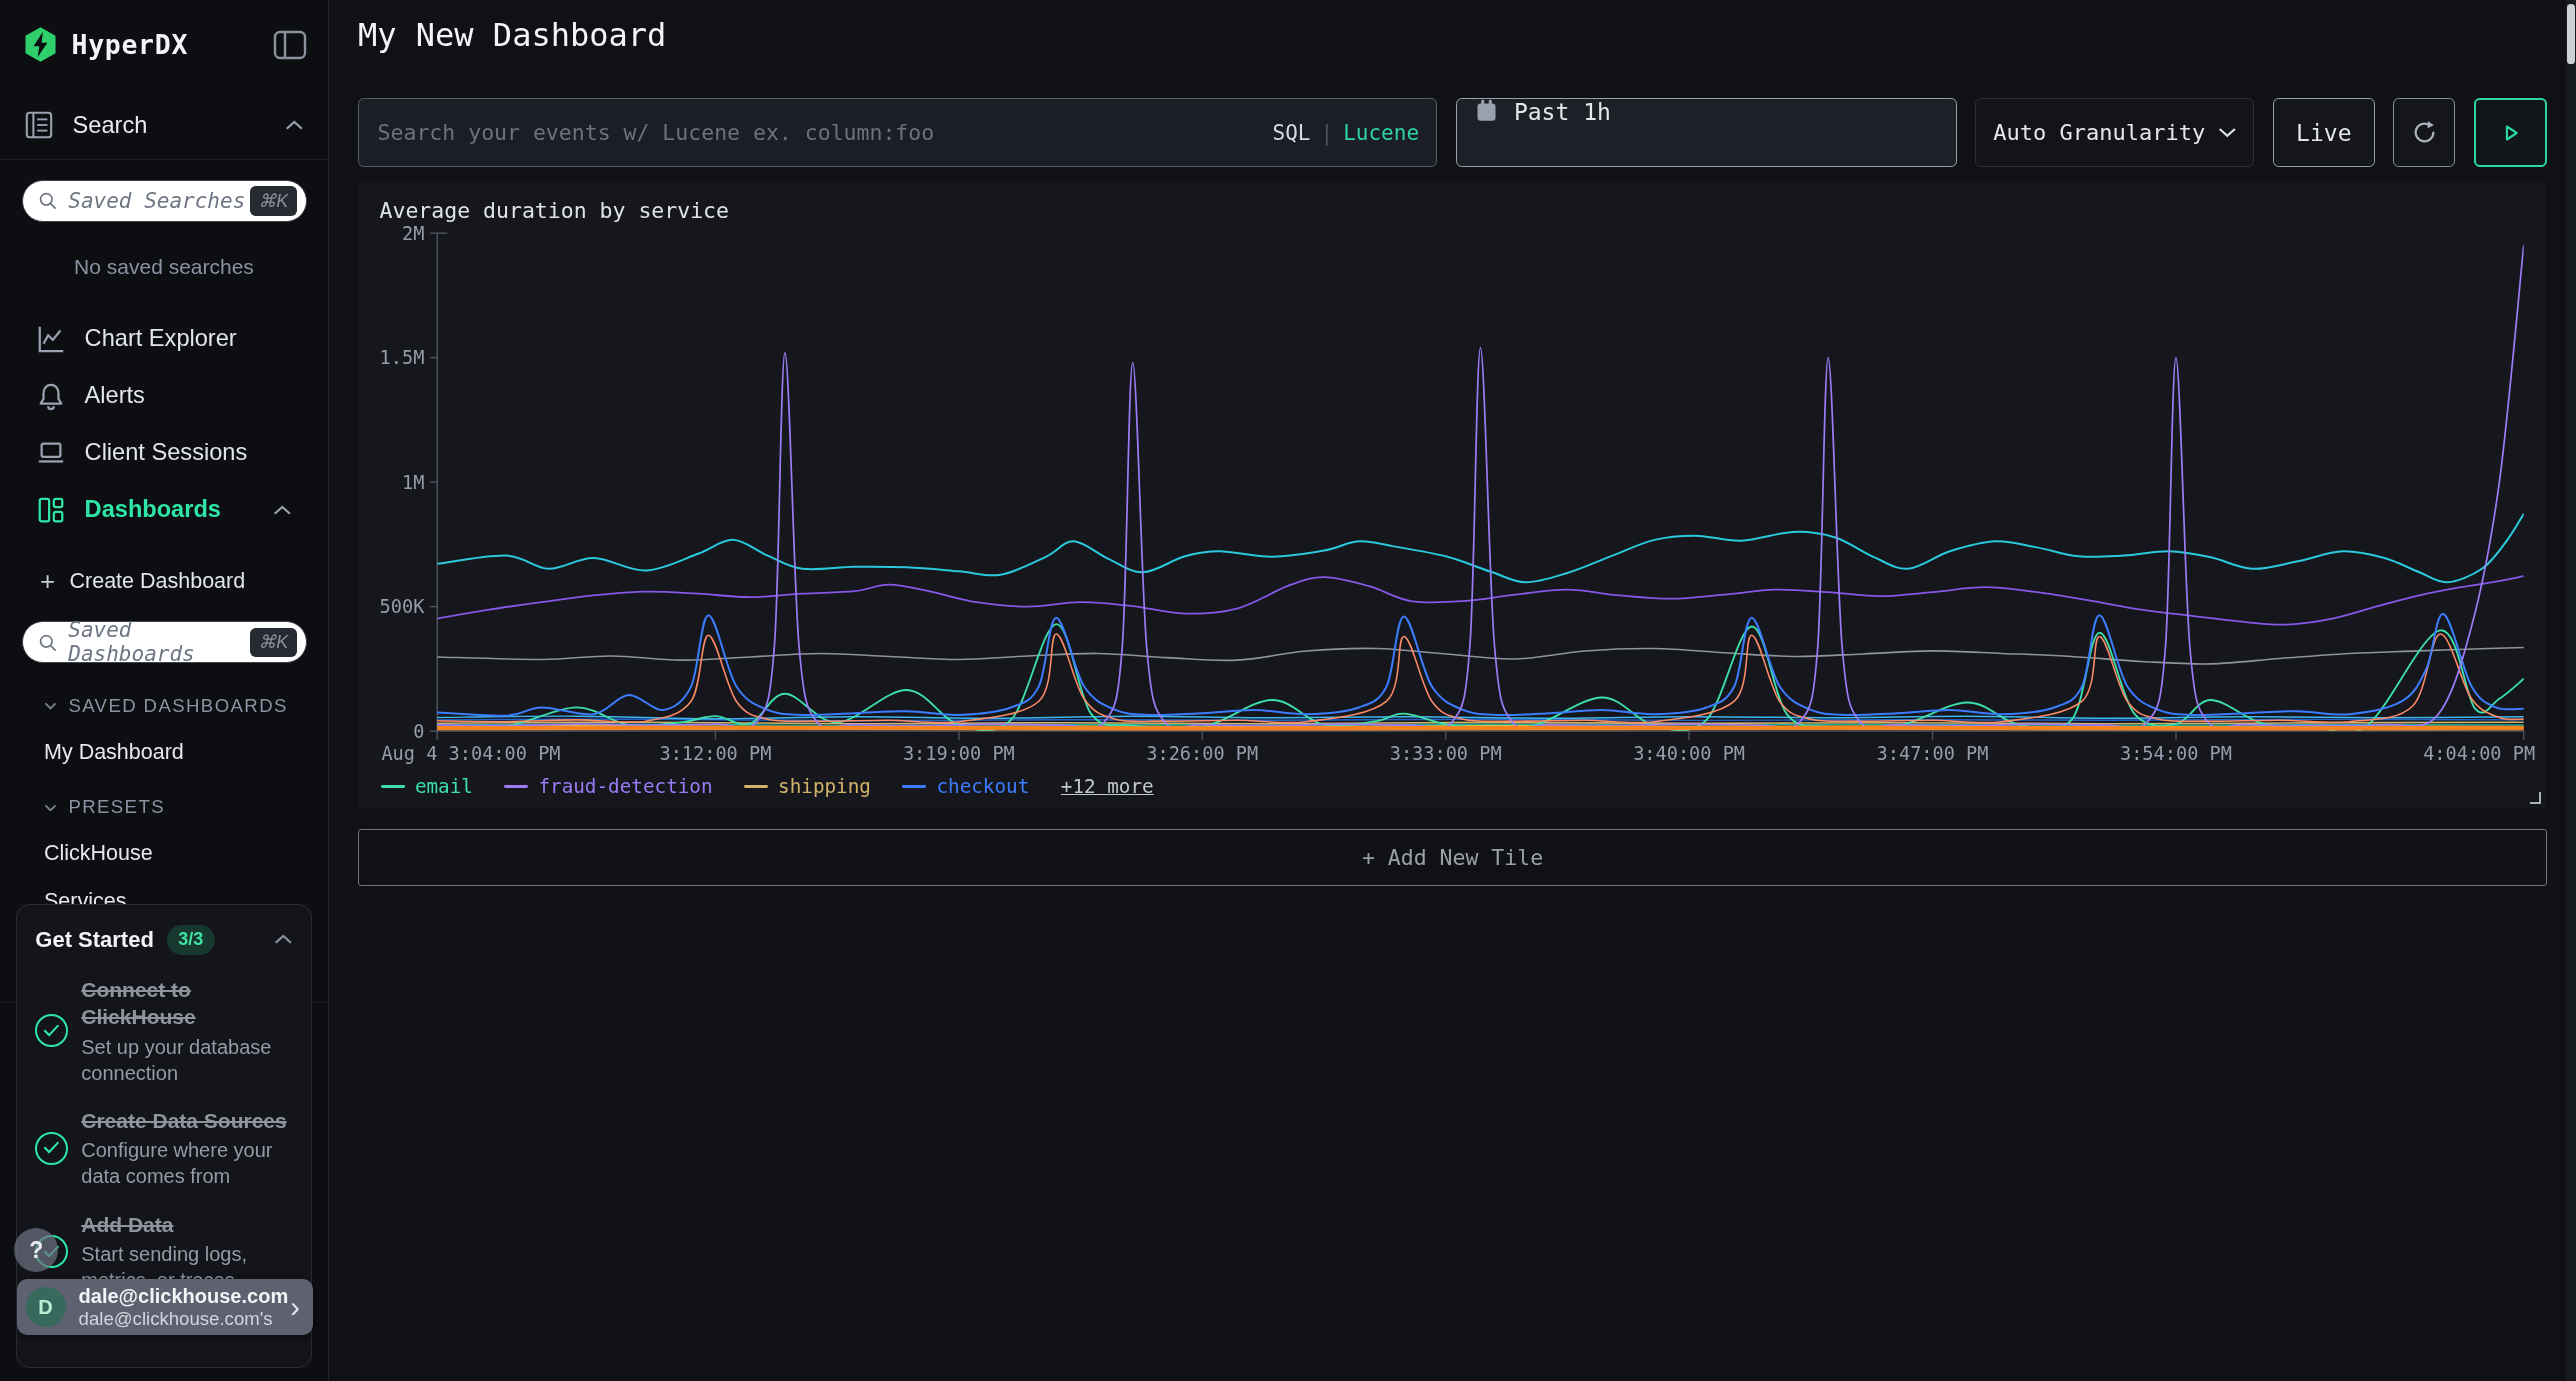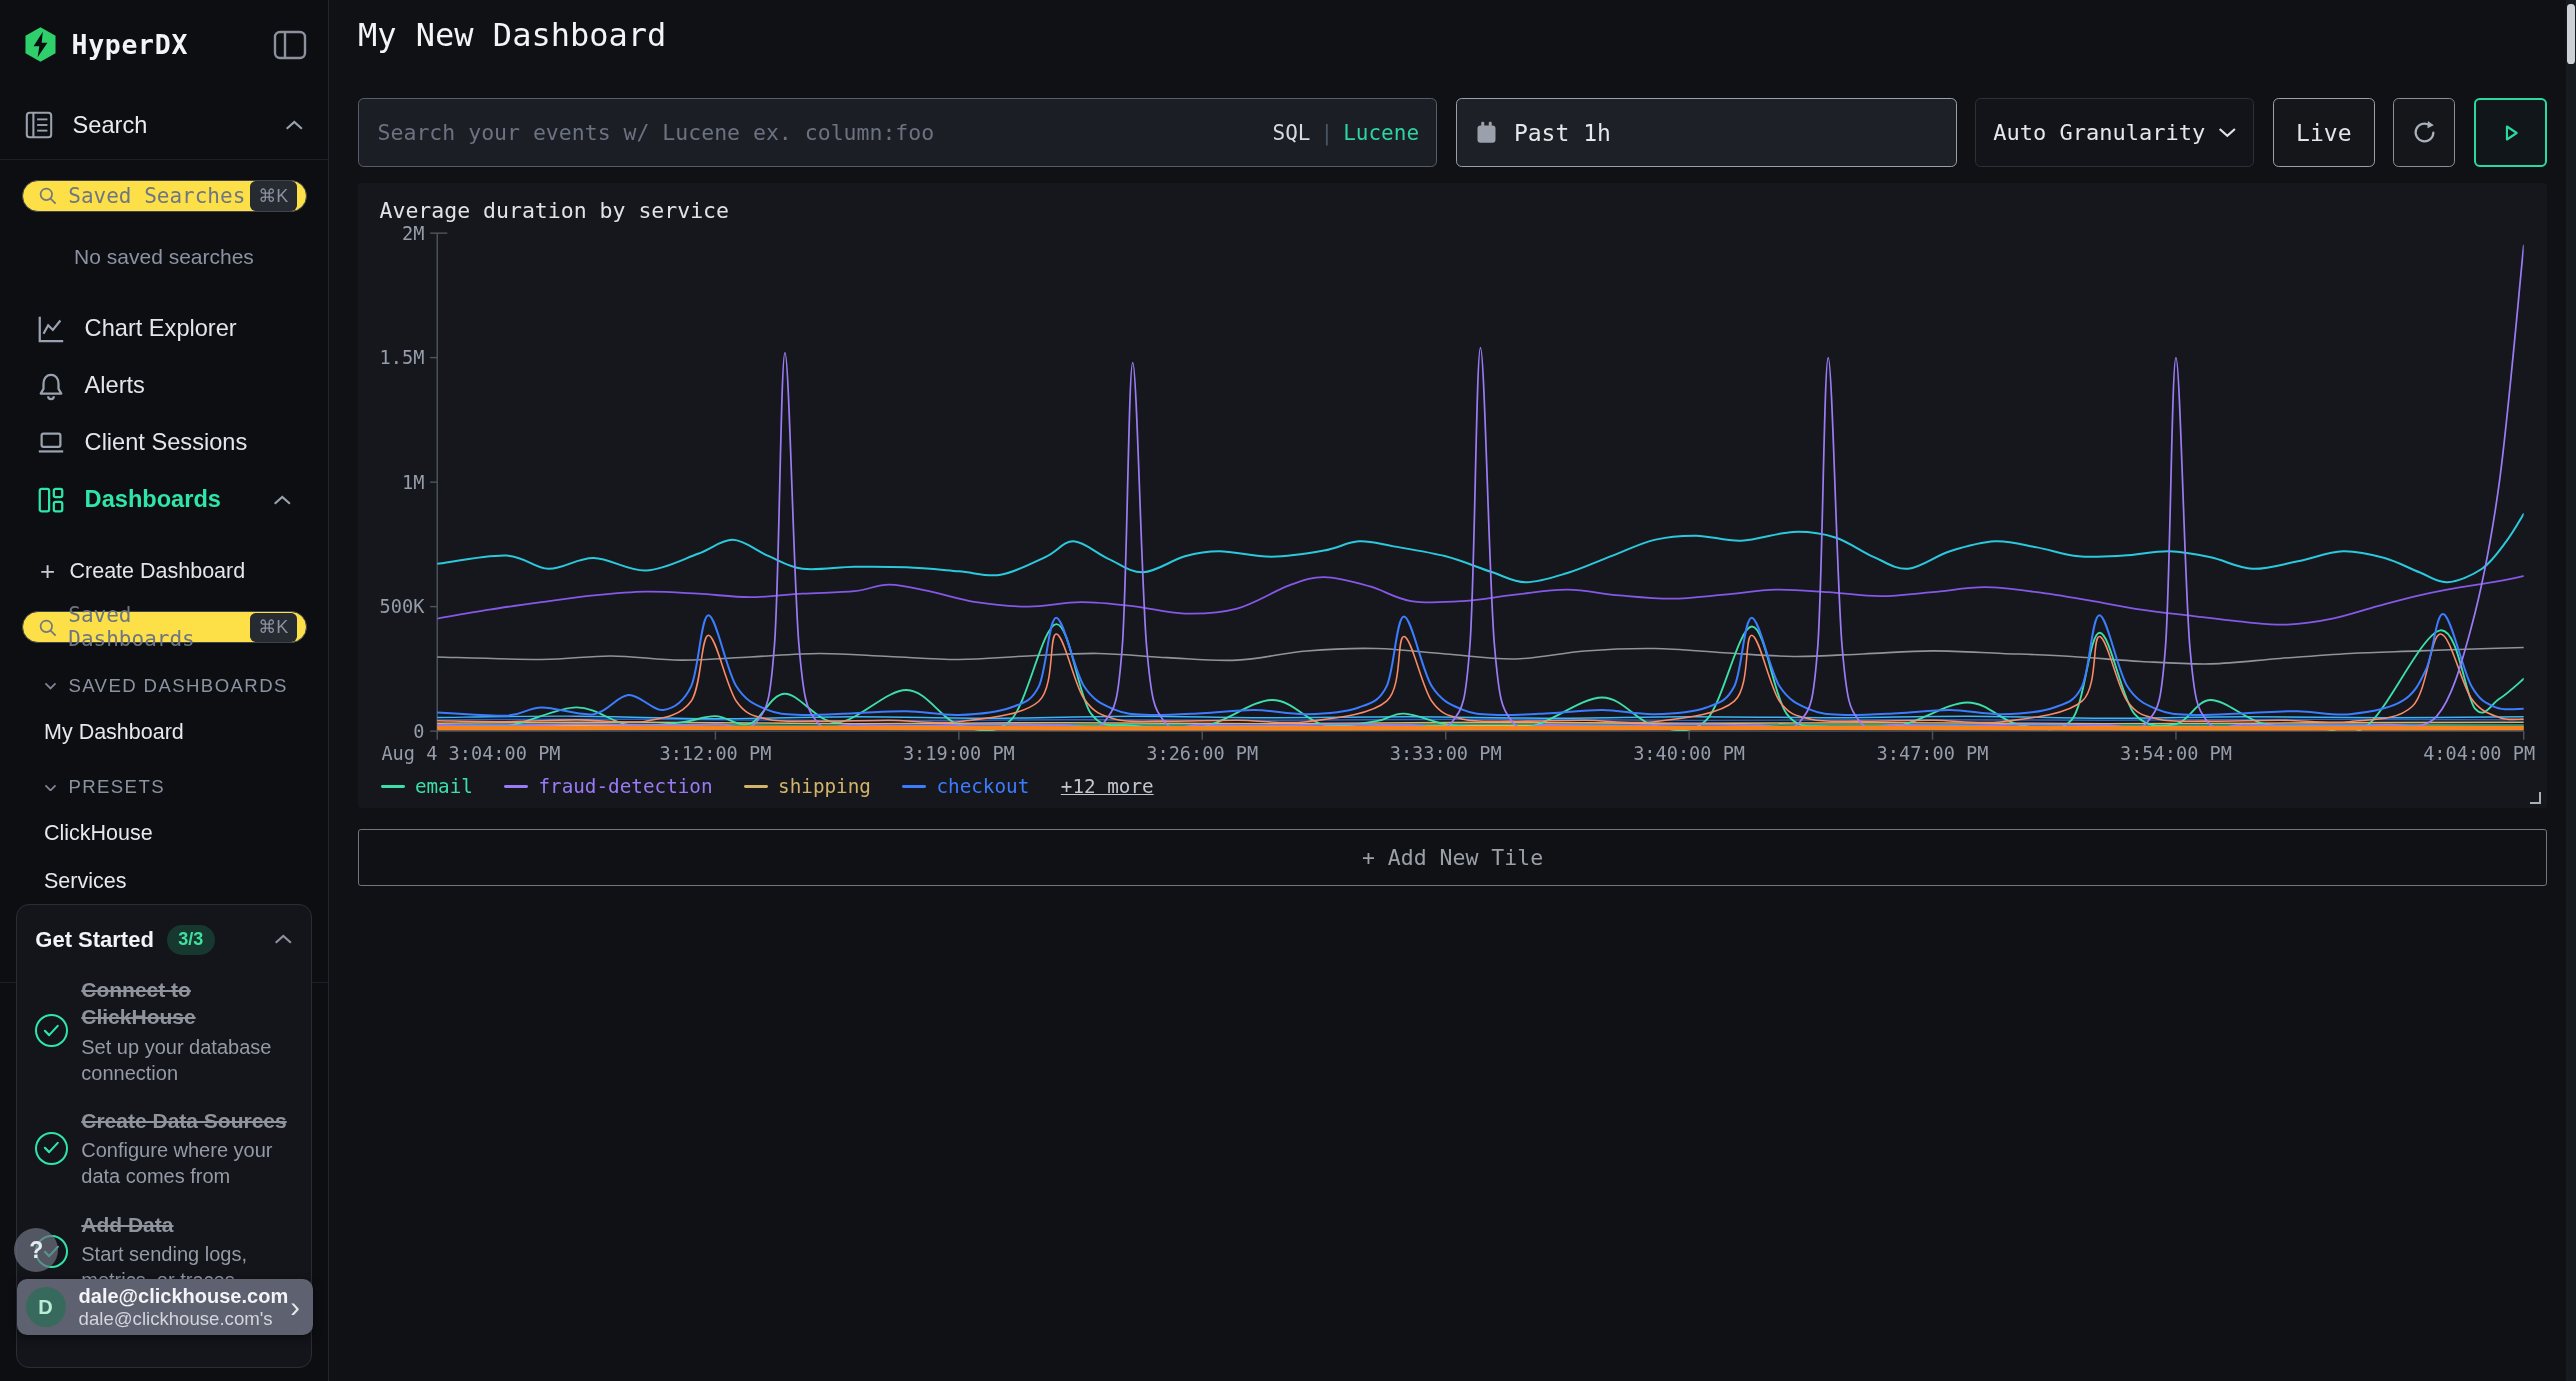--- a/index.html
+++ b/index.html
@@ -19,22 +19,22 @@
   .logo-row { display:flex; align-items:center; padding:26px 21.5px 0 21.5px; }
   .logo-hex { width:37px; height:37px; flex:0 0 auto; }
   .logo-text { font-family:"DejaVu Sans Mono", monospace; font-weight:bold; font-size:26.5px; color:#f2f4f7; margin-left:13px; letter-spacing:0.7px; flex:1; }
   .collapse-btn { width:34px; height:30px; cursor:pointer; }
 
   .section-header { display:flex; align-items:center; padding:0 24px 0 24px; margin-top:47px; }
   .section-header .label { font-size:23.6px; color:#e8eaee; margin-left:18.6px; flex:1; }
   .divider { height:1.4px; background:#1d2026; margin-top:18.6px; }
 
   .pill-search {
-    margin:20px 21.5px 0 21.5px; height:32px; border:1.4px solid #3e434c; border-radius:715px;
-    background:#fde047; display:flex; align-items:center; padding:0 8.6px 0 14.3px;
+    margin:20px 21.5px 0 21.5px; height:42px; border:1.4px solid #3e434c; border-radius:715px;
+    background:#ffffff; display:flex; align-items:center; padding:0 8.6px 0 14.3px;font-style:italic;
   }
   .pill-search .ph { font-family:"DejaVu Sans Mono", monospace; font-size:21px; color:#6e7683; margin-left:10px; flex:1; }
   .kbd-badge { background:#262a31; color:#8b919e; border-radius:5.7px; font-size:18px; padding:3.6px 8.6px; font-family:"Liberation Sans", sans-serif; }
 
   .no-saved { text-align:center; color:#8b93a3; font-size:21px; margin-top:33px; }
 
   .nav-list { margin-top:31.5px; }
   .nav-item { display:flex; align-items:center; height:57px; padding:0 36px; cursor:pointer; }
   .nav-item .label { font-size:23.6px; color:#e2e5ea; margin-left:18.6px; flex:1; }
   .nav-item.active .label { color:#2ee6a8; font-weight:bold; }
@@ -93,21 +93,21 @@
   .search-box {
     flex:1; border:1.4px solid #585e69; border-radius:5.7px; background:#1b1e24;
     display:flex; align-items:center; padding:0 17px 0 18.6px; cursor:text;
   }
   .search-ph { font-family:"DejaVu Sans Mono", monospace; font-size:21.5px; color:#6b7280; flex:1; }
   .mode { font-family:"DejaVu Sans Mono", monospace; font-size:21px; }
   .mode-sql { color:#d6dae0; cursor:pointer; }
   .mode-sep { color:#4b5563; margin:0 10px; }
   .mode-lucene { color:#2ed3a5; cursor:pointer; }
 
-  .time-picker { width:501px; border:1.4px solid #9aa1ab; border-radius:5.7px; background:#1d2026; display:flex; align-items:center; padding:0 18.6px; cursor:pointer; }
+  .time-picker { width:501px; border:1.4px solid #9aa1ab; border-radius:5.7px; background:#1d2026; display:flex; padding:0 18.6px; cursor:pointer; }
   .time-picker .label { font-family:"DejaVu Sans Mono", monospace; font-size:23px; color:#e5e7eb; margin-left:15.7px; }
   .granularity { width:279px; border:1.4px solid #2c3037; border-radius:5.7px; background:#121419; display:flex; align-items:center; padding:0 17px; cursor:pointer; }
   .granularity .label { font-family:"DejaVu Sans Mono", monospace; font-size:22px; color:#e5e7eb; flex:1; }
   .live-btn { width:102px; border:1.4px solid #9aa1ab; border-radius:5.7px; background:#14161a; display:flex; align-items:center; justify-content:center; font-family:"DejaVu Sans Mono", monospace; font-size:23px; color:#e2e5ea; cursor:pointer; }
   .icon-btn { width:62px; border:1.4px solid #8a9099; border-radius:5.7px; background:#14161a; display:flex; align-items:center; justify-content:center; cursor:pointer; }
   .play-btn { width:73px; border:2.1px solid #2bd99f; border-radius:5.7px; background:#10161a; display:flex; align-items:center; justify-content:center; cursor:pointer; }
 
   .tile { margin-top:15.7px; background:#15171c; border-radius:2.9px; padding:15.7px 21.5px 10px 21.5px; position:relative; }
   .tile-title { font-family:"DejaVu Sans Mono", monospace; font-size:21.5px; color:#dfe3e6; }
   .legend { display:flex; align-items:center; gap:31.5px; margin-top:5.7px; padding-left:1.4px; }

